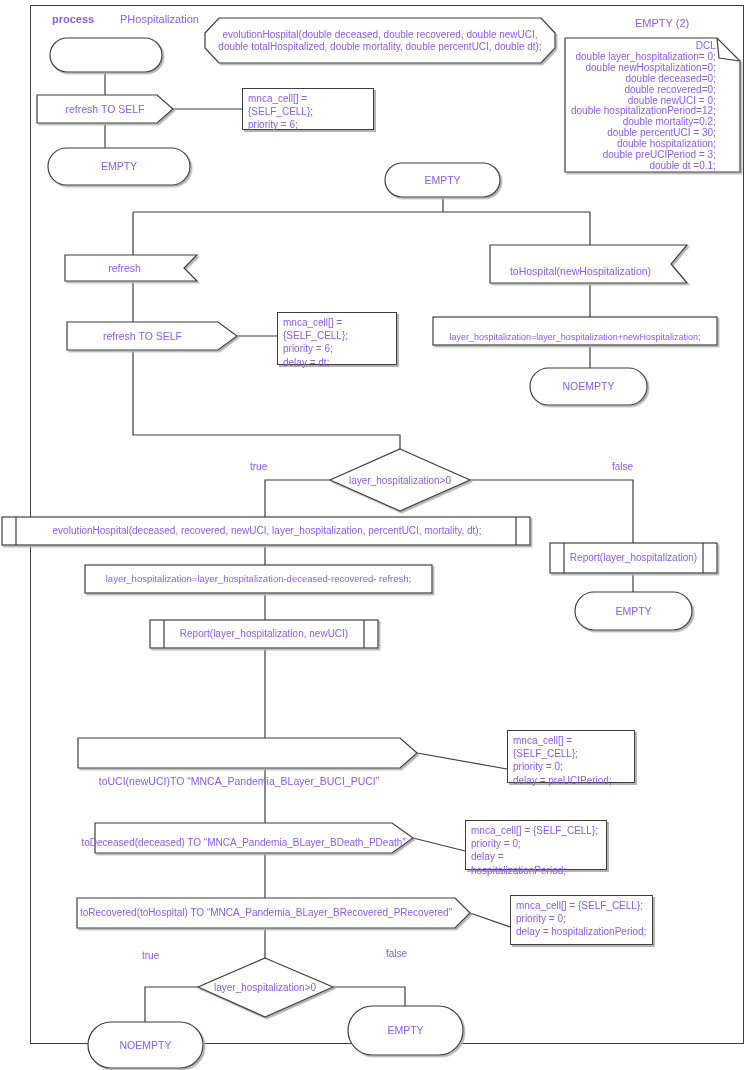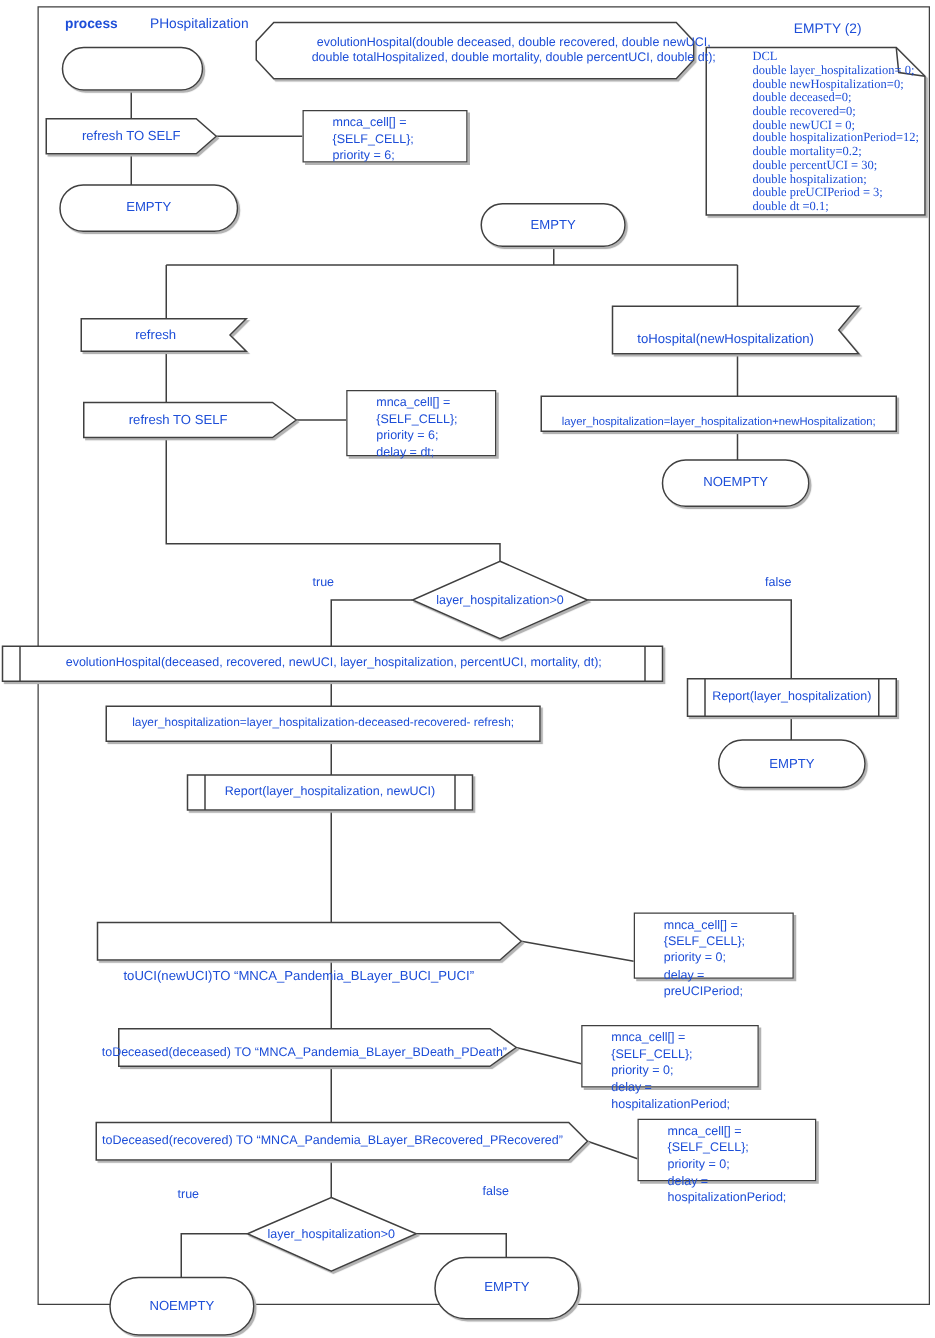--- a/index.html
+++ b/index.html
@@ -1,28 +1,28 @@
 <!DOCTYPE html>
 <html><head>
 <meta charset="utf-8">
 <style>
   html,body{margin:0;padding:0;background:#fff;}
   .canvas{
     position:relative;width:748px;height:1070px;background:#fff;
-    font-family:"Liberation Sans",sans-serif;color:#1d4ed8;overflow:hidden;
+    font-family:"Liberation Sans",sans-serif;color:#8b5cf6;overflow:hidden;
   }
   svg.layer{position:absolute;left:0;top:0;z-index:1;}
   .txt{position:absolute;z-index:2;display:flex;align-items:center;justify-content:center;
        white-space:nowrap;font-size:10.5px;line-height:1.2;pointer-events:none;}
-  .txt.pre{white-space:pre-line;margin-left:31px;}
-  .txt.left{justify-content:flex-start;text-align:left;font-family:Liberation Serif, serif;}
+  .txt.pre{white-space:pre-line;}
+  .txt.left{justify-content:flex-start;text-align:right;}
   .lbl{position:absolute;z-index:2;font-size:10px;white-space:nowrap;}
   .comment{
     position:absolute;z-index:2;background:#fff;border:1px solid #3f3f3f;
-    box-shadow:2px 2px 0 #b3b3b3;padding:3px 23px;font-size:10px;line-height:1.32;
+    box-shadow:2px 2px 0 #b3b3b3;padding:3px 5px;font-size:10px;line-height:1.32;
     white-space:pre-line;box-sizing:border-box;
   }
   .bold{font-weight:bold;}
 </style>
 </head>
 <body>
 
 <div class="canvas">
 
   <svg class="layer" width="748" height="1070" viewBox="0 0 748 1070">
@@ -138,21 +138,21 @@
   <div class="txt" style="left:564px;top:543px;width:139px;height:30px;font-size:10px;">Report(layer_hospitalization)</div>
   <div class="txt" style="left:575px;top:592px;width:117px;height:38px;">EMPTY</div>
   <div class="txt" style="left:78px;top:766px;width:322px;height:30px;">toUCI(newUCI)TO “MNCA_Pandemia_BLayer_BUCI_PUCI”</div>
   <div class="comment" style="left:507px;top:730px;width:128px;height:53px;">mnca_cell[] = {SELF_CELL};
 priority = 0;
 delay = preUCIPeriod;</div>
   <div class="txt" style="left:95px;top:823px;width:297px;height:40px;font-size:10px;">toDeceased(deceased) TO “MNCA_Pandemia_BLayer_BDeath_PDeath”</div>
   <div class="comment" style="left:465px;top:820px;width:142px;height:50px;">mnca_cell[] = {SELF_CELL};
 priority = 0;
 delay = hospitalizationPeriod;</div>
-  <div class="txt" style="left:77px;top:898px;width:378px;height:30px;font-size:10px;">toDeceased(recovered) TO “MNCA_Pandemia_BLayer_BRecovered_PRecovered”</div>
+  <div class="txt" style="left:77px;top:898px;width:378px;height:30px;font-size:10px;">toRecovered(toHospital) TO “MNCA_Pandemia_BLayer_BRecovered_PRecovered”</div>
   <div class="comment" style="left:510px;top:895px;width:143px;height:50px;">mnca_cell[] = {SELF_CELL};
 priority = 0;
 delay = hospitalizationPeriod;</div>
   <div class="txt" style="left:198px;top:977px;width:134px;height:21px;font-size:10px;">layer_hospitalization&gt;0</div>
   <div class="lbl" style="left:142px;top:950px;">true</div>
   <div class="lbl" style="left:386px;top:948px;">false</div>
   <div class="txt" style="left:88px;top:1022px;width:115px;height:46px;">NOEMPTY</div>
   <div class="txt" style="left:348px;top:1006px;width:115px;height:49px;">EMPTY</div>
 
 </div>

